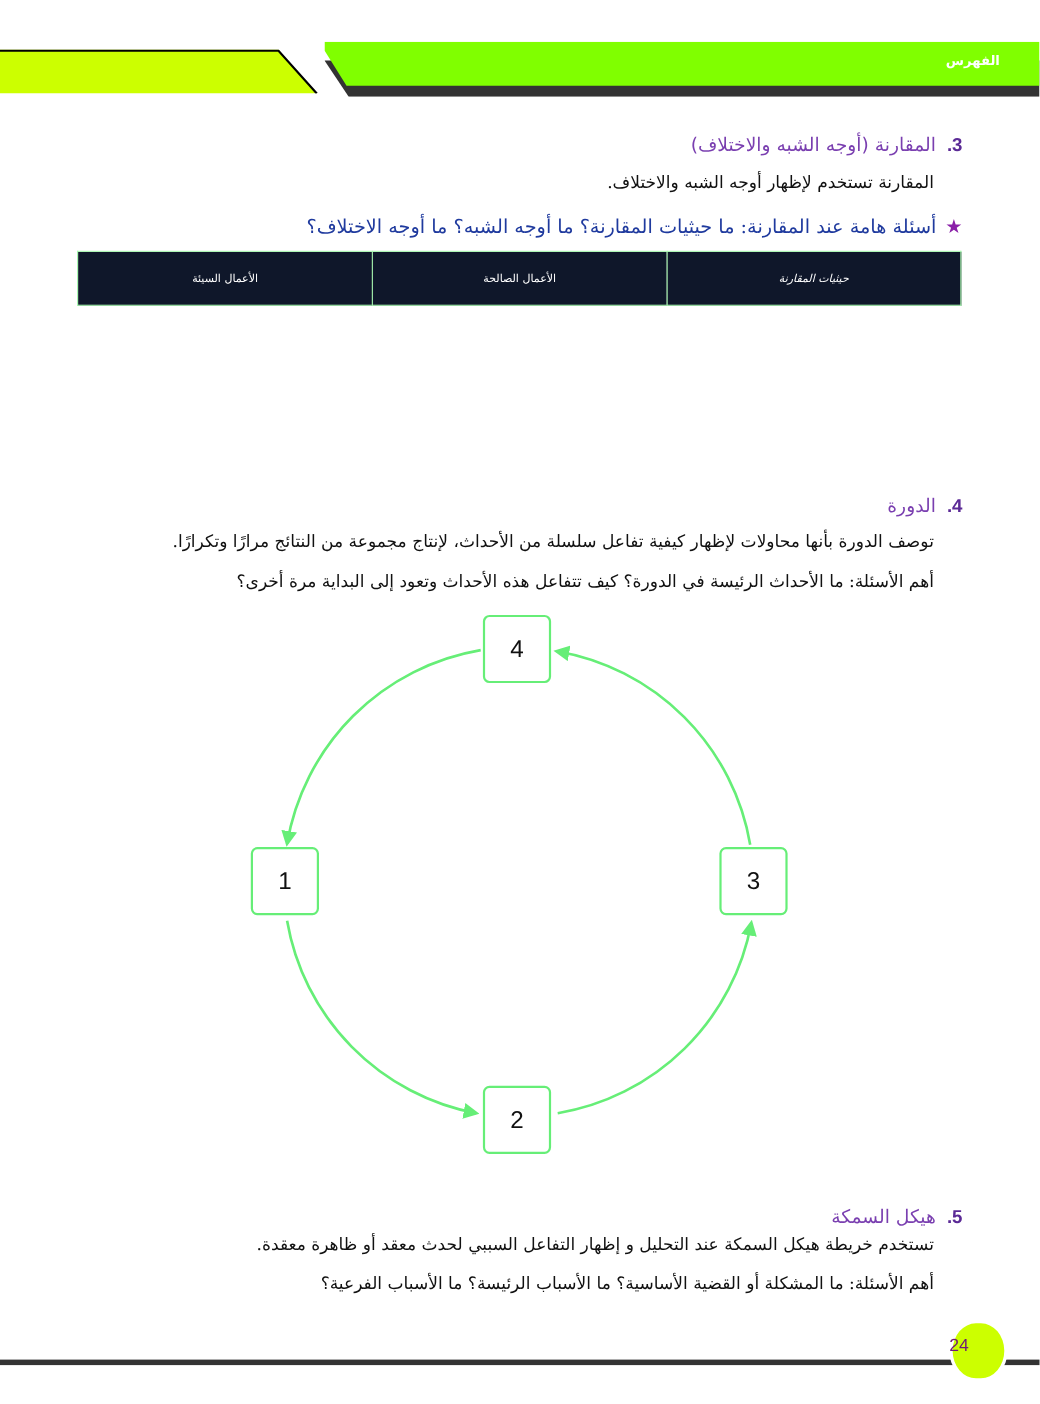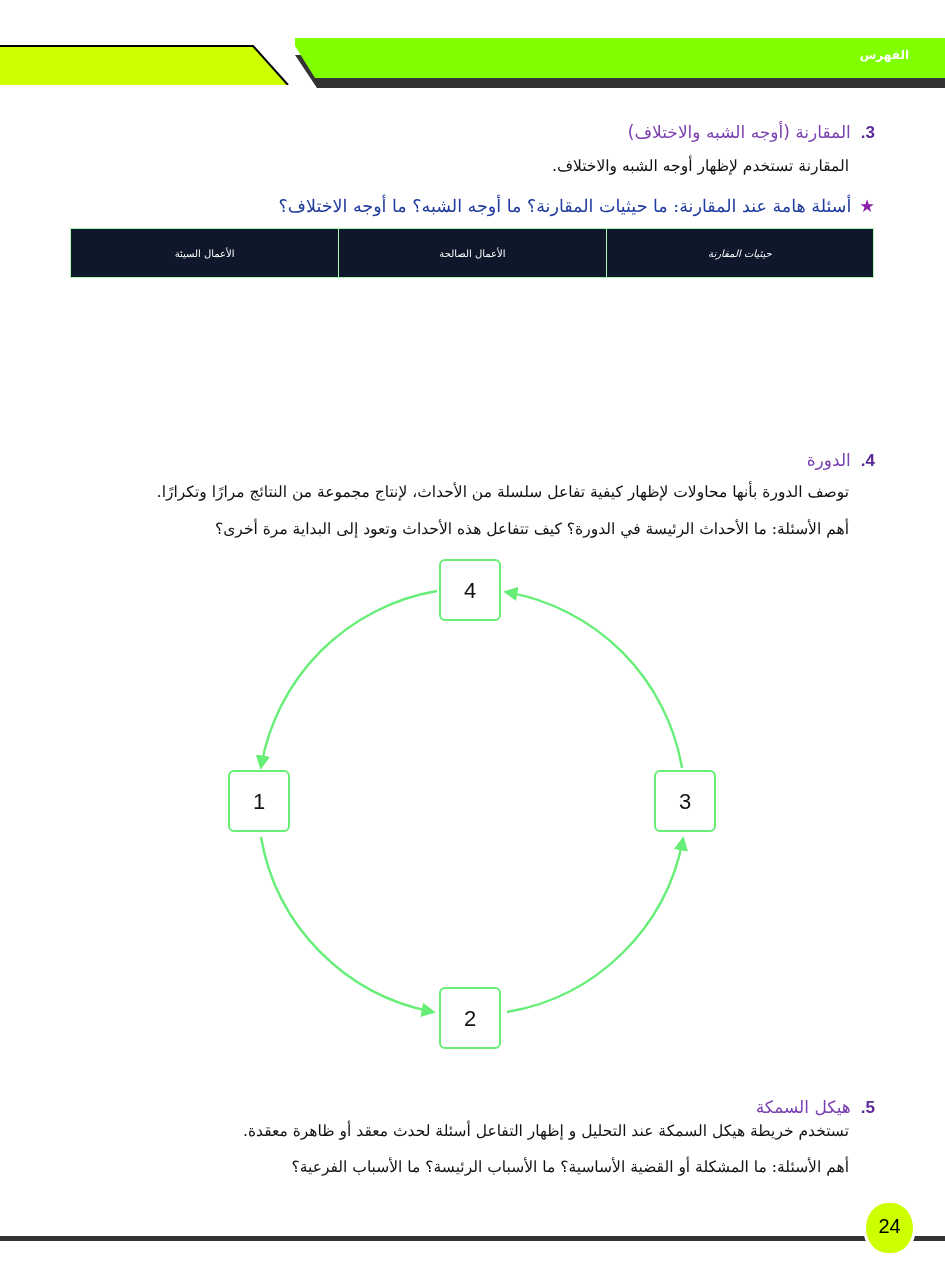--- a/index.html
+++ b/index.html
@@ -28,21 +28,21 @@
   
   .cycle { left:0; top:550px; width:945px; height:510px; }
   .node-rect { fill:#ffffff; stroke:#66ee77; stroke-width:2; }
   .node-label { font-family:"Liberation Sans", sans-serif; font-size:22px; fill:#111; text-anchor:middle; dominant-baseline:central; }
   .arc { fill:none; stroke:#66ee77; stroke-width:2.4; }
 
   
   .footer-line { left:0; top:1236px; width:945px; height:5px; background:#333; }
   .page-badge { left:863px; top:1200px; width:53px; height:56px; background:#ccff00; border-radius:26px/30px;
                 border:3px solid #fff; box-sizing:border-box; }
-  .page-num { left:863px; top:1215px; width:53px; text-align:center; color:#000000; font-size:20px;
+  .page-num { left:863px; top:1215px; width:53px; text-align:left; color:#701a75; font-size:16px;
               font-family:"Liberation Sans", sans-serif; }
 </style>
 </head>
 <body>
 
 <svg class="abs hdr-left" viewBox="0 0 290 40" width="290" height="40">
   <polygon points="0,0 253,0 287,40 0,40" fill="#ccff00"></polygon>
   <polyline points="0,1 253,1 288,40" fill="none" stroke="#000" stroke-width="2"></polyline>
 </svg>
 <svg class="abs hdr-right" viewBox="0 0 650 50" width="650" height="50">
@@ -103,18 +103,18 @@
   </g>
   <g>
     <rect class="node-rect" x="440" y="438" width="60" height="60" rx="5"></rect>
     <text class="node-label" x="470" y="468">2</text>
   </g>
 </svg>
 
 <div class="abs sec-head" style="top:1085px;margin-top:12px;">
   <span class="sec-num">5.</span><span>هيكل السمكة</span>
 </div>
-<div class="abs para" style="top:1122px;">تستخدم خريطة هيكل السمكة عند التحليل و إظهار التفاعل أسئلة لحدث معقد أو ظاهرة معقدة.</div>
+<div class="abs para" style="top:1122px;">تستخدم خريطة هيكل السمكة عند التحليل و إظهار التفاعل السببي لحدث معقد أو ظاهرة معقدة.</div>
 <div class="abs para" style="top:1158px;">أهم الأسئلة: ما المشكلة أو القضية الأساسية؟ ما الأسباب الرئيسة؟ ما الأسباب الفرعية؟</div>
 
 <div class="abs footer-line"></div>
 <div class="abs page-badge"></div>
 <div class="abs page-num">24</div>
 
 </body></html>

